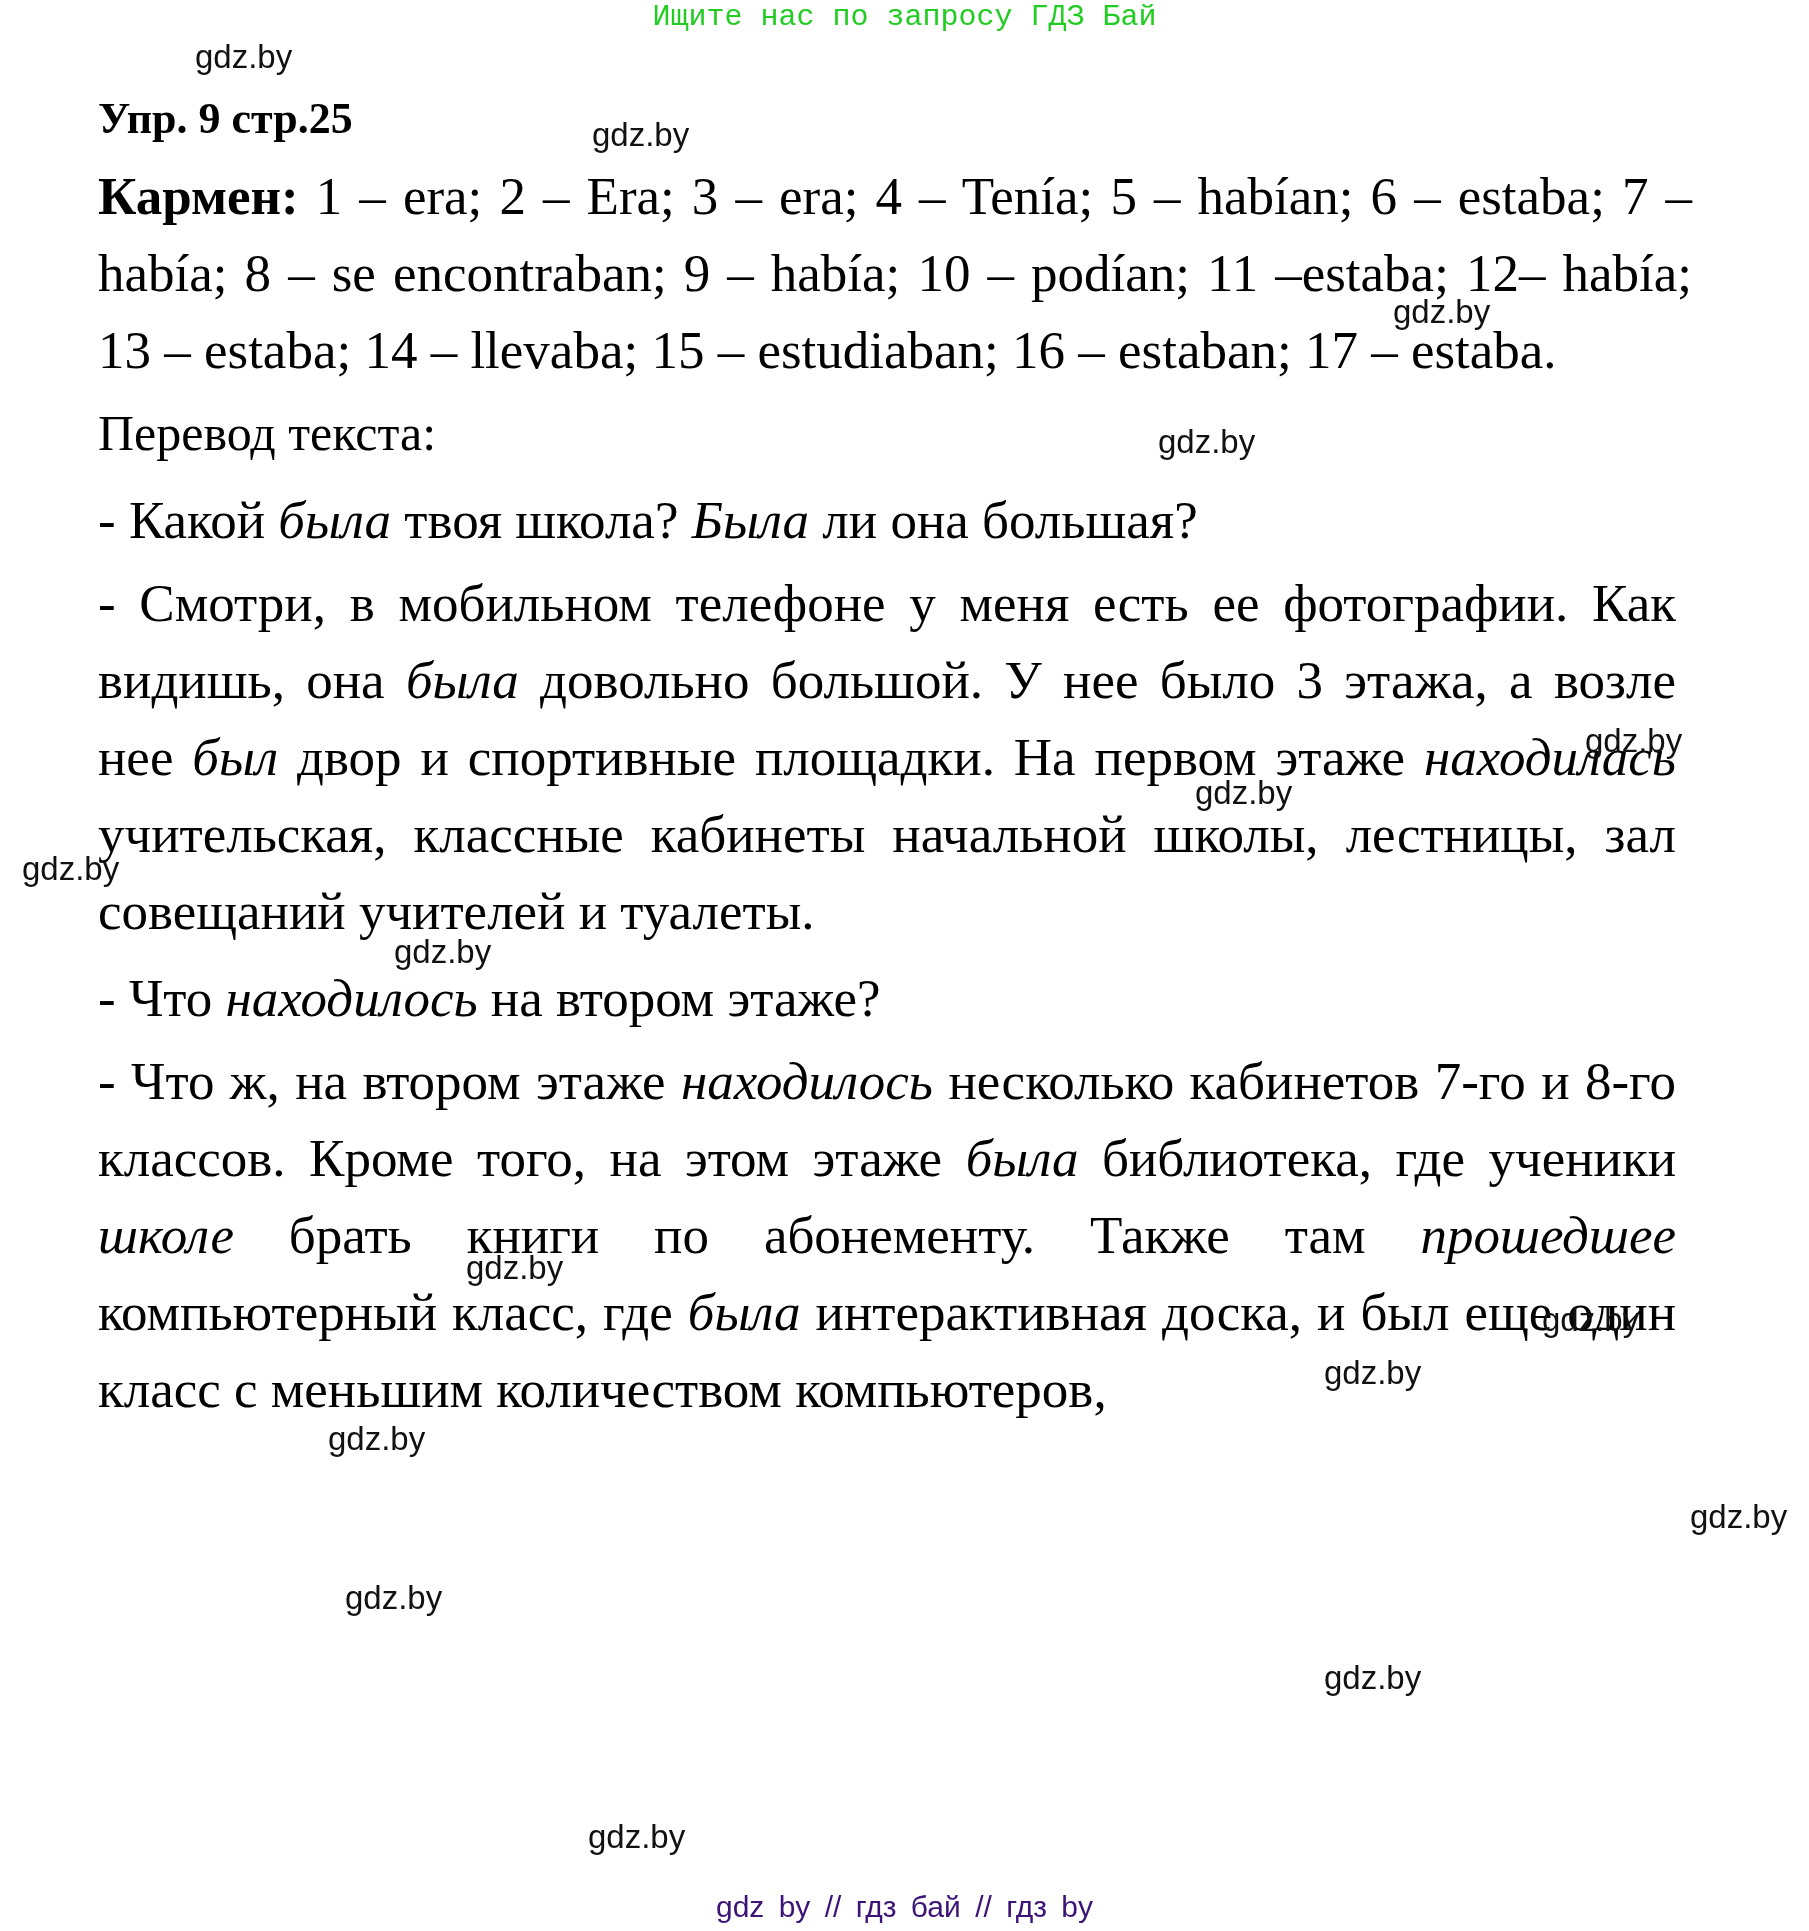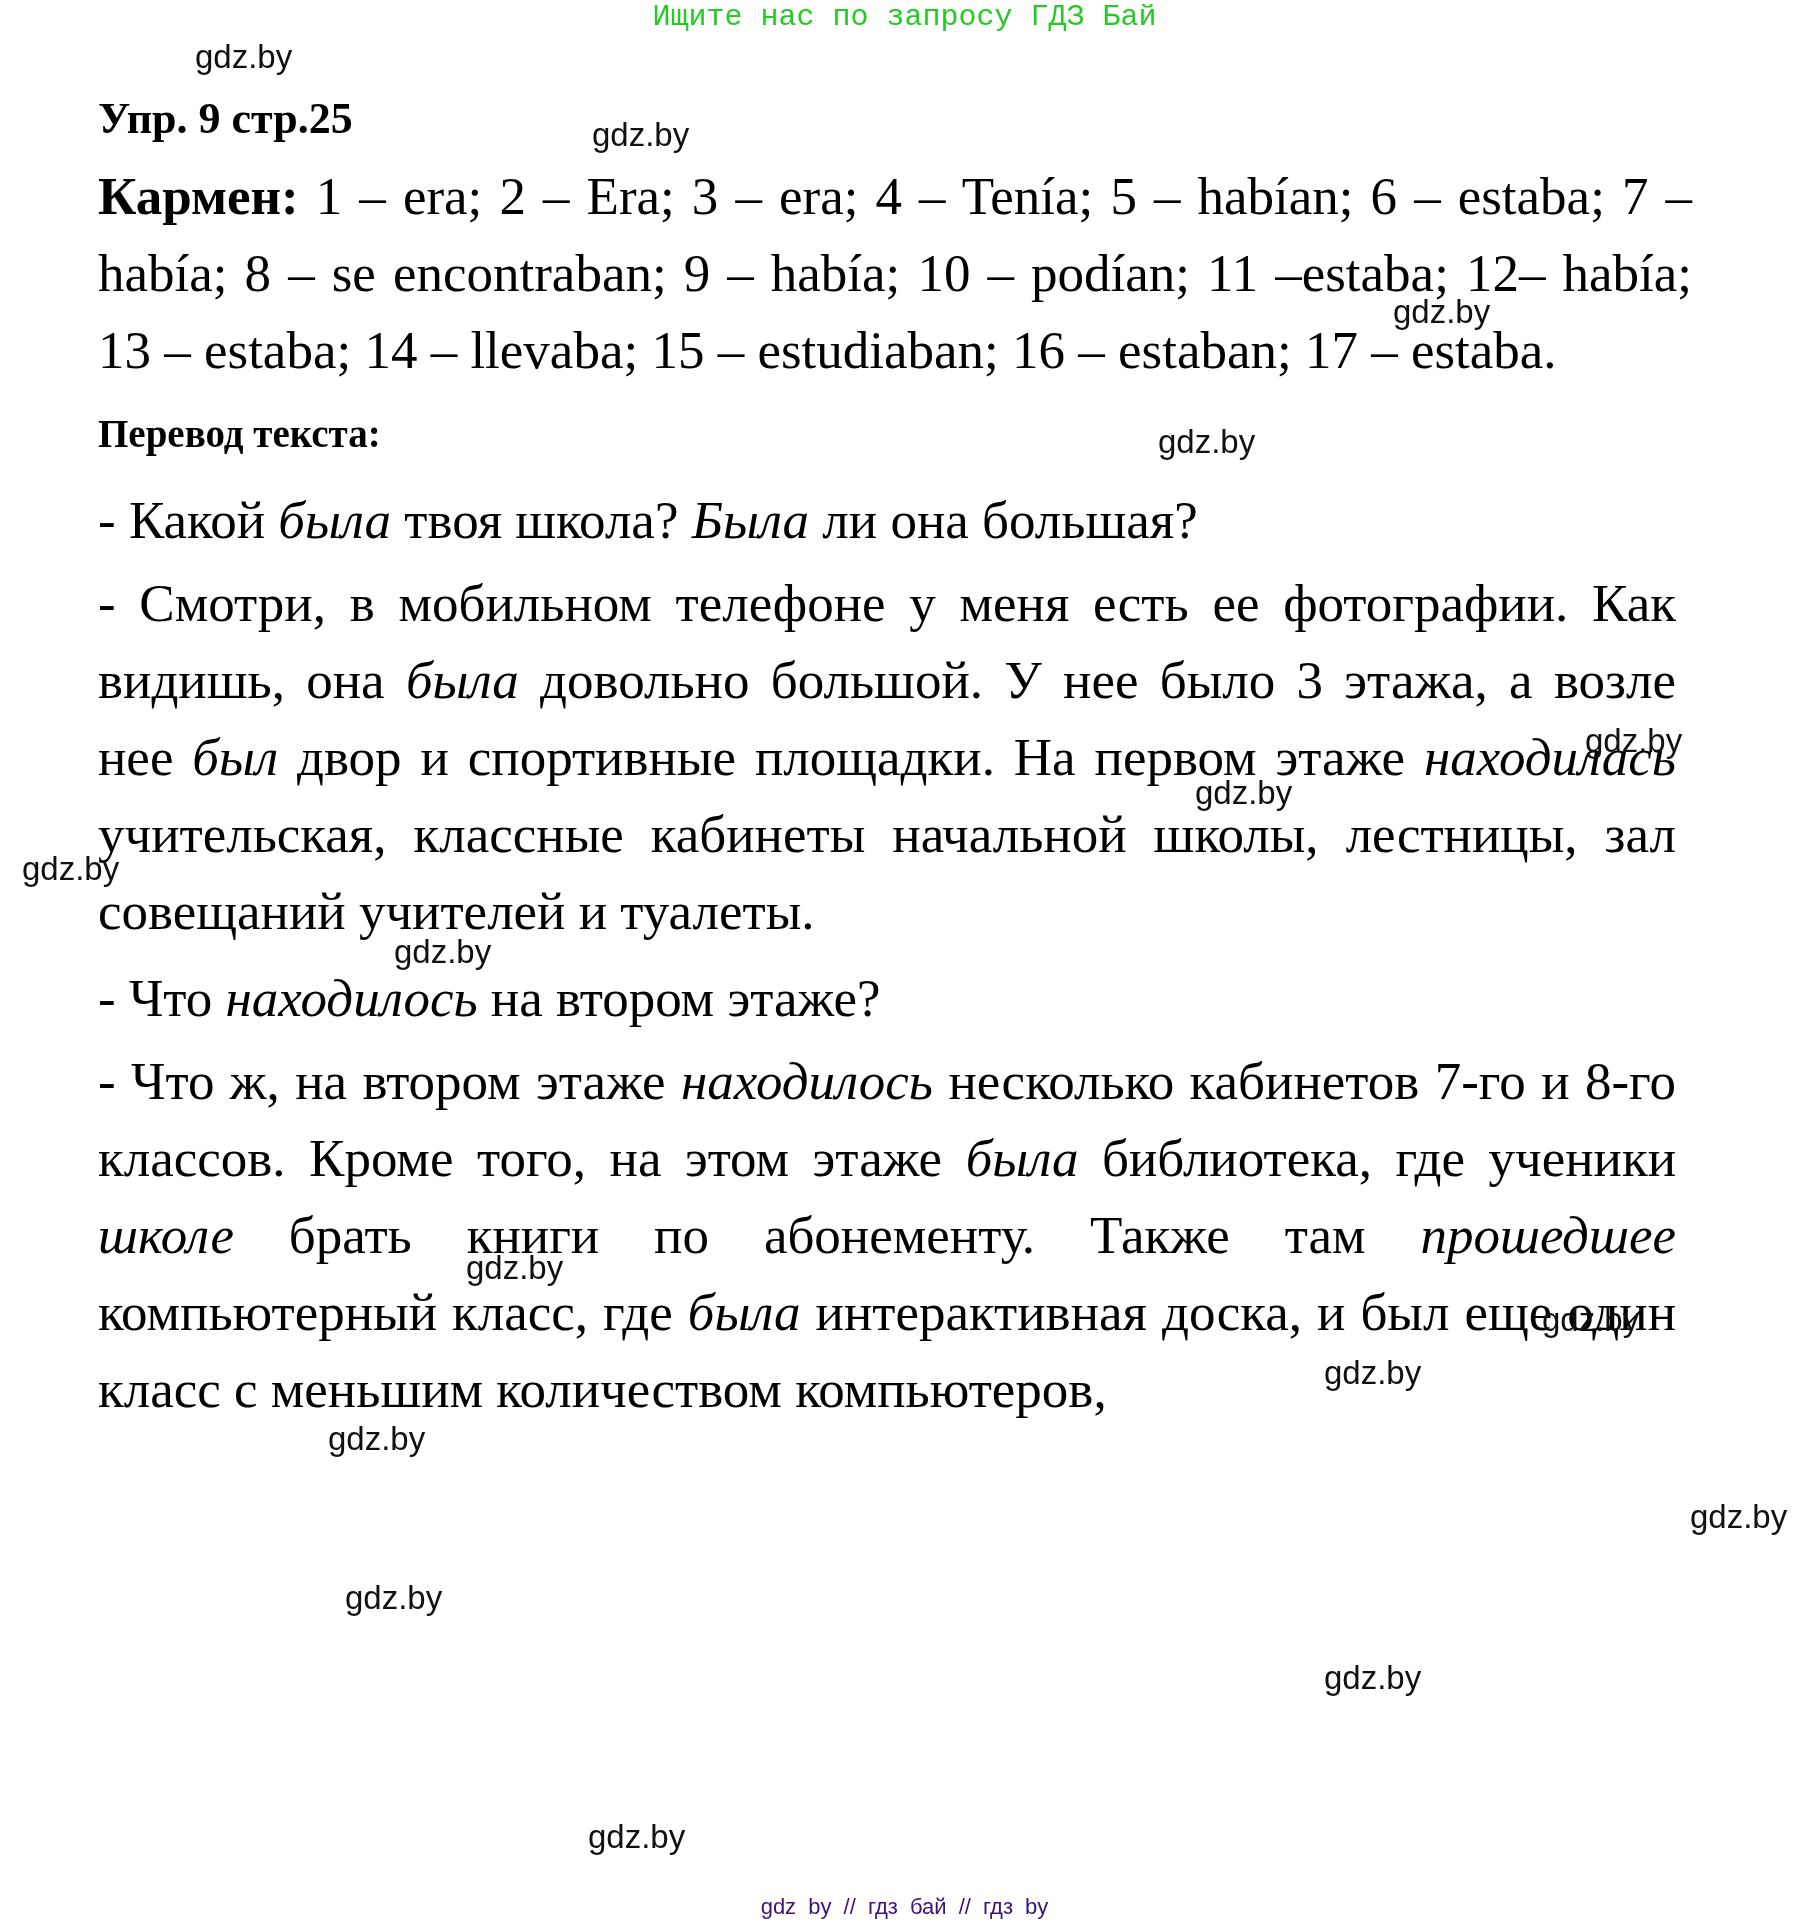--- a/index.html
+++ b/index.html
@@ -7,21 +7,21 @@
       width: 1809px; height: 1931px; position: relative; overflow: hidden;
       font-family: "Liberation Serif", serif; color: #000;
     }
     .top-banner {
       position: absolute; left: 0; top: 0; width: 1809px; text-align: center;
       font-family: Liberation Mono, monospace; font-size: 30px; color: #22cc22;
       line-height: 34px;
     }
     .footer {
       position: absolute; left: 0; top: 1889px; width: 1809px; text-align: center;
-      font-family: "Liberation Sans", sans-serif; font-size: 22px; color: #3c1478;
+      font-family: "Liberation Sans", sans-serif; font-size: 30px; color: #3c1478;
       line-height: 36px; word-spacing: 6px;
     }
     .wm {
       position: absolute; font-family: "Liberation Sans", sans-serif;
       font-size: 33px; color: #111; line-height: 30px; white-space: nowrap;
     }
     .content {
       position: absolute; left: 98px; top: 86px; width: 1594px;
     }
     .title {
@@ -29,21 +29,21 @@
     }
     .task {
       font-weight: bold; font-size: 53px; line-height: 77px; text-align: justify;
       margin: 0; word-spacing: 4px;
     }
     .answer {
       font-size: 53px; line-height: 77px; text-align: justify; margin: 6px 0 0 0;
     }
     .answer .label { font-weight: bold; }
     .trans-head {
-      font-weight: bold; font-size: 39px; line-height: 77px; margin: 6px 0 10px 0;
+      font-weight: normal; font-size: 50px; line-height: 77px; margin: 6px 0 10px 0;
     }
     .para {
       font-size: 53px; line-height: 77px; text-align: justify; margin: 0 16px 6px 0;
     }
     .para.gap { margin-bottom: 10px; }
     em { font-style: italic; }
   </style>
 </head>
 <body>
 

